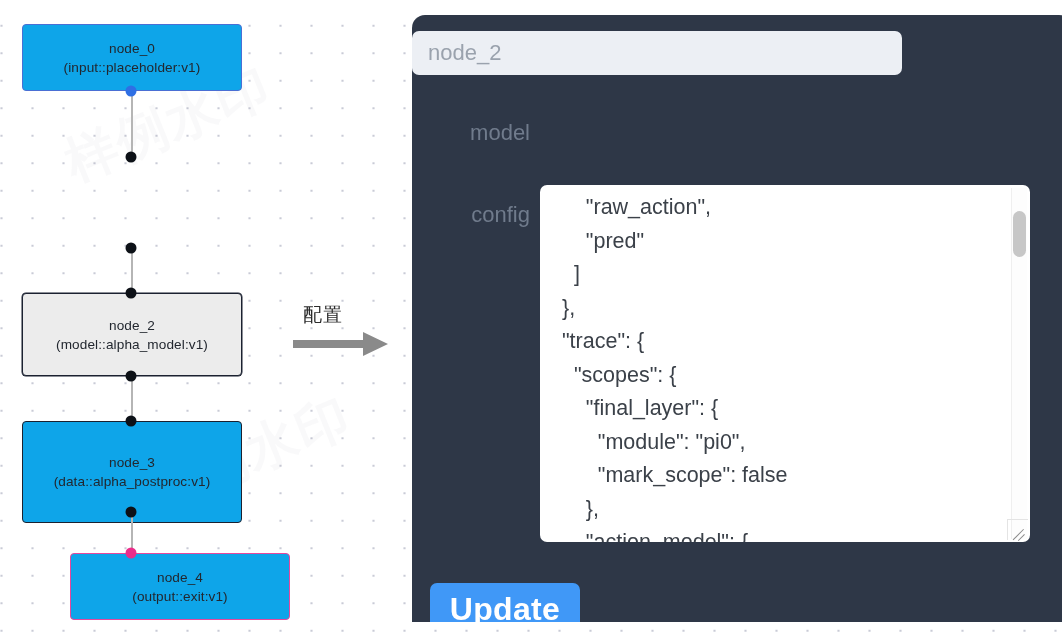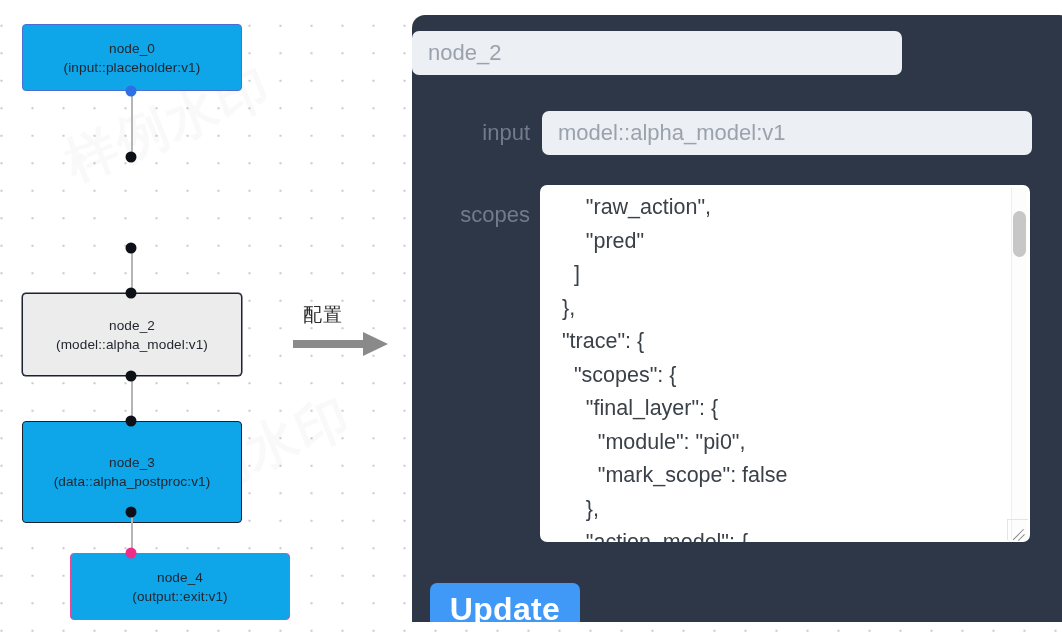--- a/index.html
+++ b/index.html
@@ -280,28 +280,25 @@
 
   <div class="panel" style="left:412px; top:15px; width:660px; height:607px;">
 
     <div class="field-row" style="left:0px; top:16px; width:630px;">
       <div style="width:490px;">
         <input class="field-input" type="text" readonly="" value="node_2" style="">
       </div>
     </div>
 
     <div class="field-row" style="left:0px; top:96px; width:630px;">
-      <div class="field-label" style="width:118px; margin-right:12px;">input</div>
-      <div style="width:490px;">
-        <input class="field-input" type="text" readonly="" value="model::alpha_model:v1" style="">
-      </div>
+      <div class="field-label" style="width:118px; margin-right:12px;">model</div>
     </div>
 
     <div class="field-row" style="left:0px; top:178px; width:630px;">
-      <div class="field-label" style="width:118px; margin-right:12px;">scopes</div>
+      <div class="field-label" style="width:118px; margin-right:12px;">config</div>
     </div>
 
     <div class="textarea-wrap" style="left:128px; top:170px; width:490px; height:357px;">
       <textarea class="textarea-code" spellcheck="false" style="">      "raw_action",
       "pred"
     ]
   },
   "trace": {
     "scopes": {
       "final_layer": {

